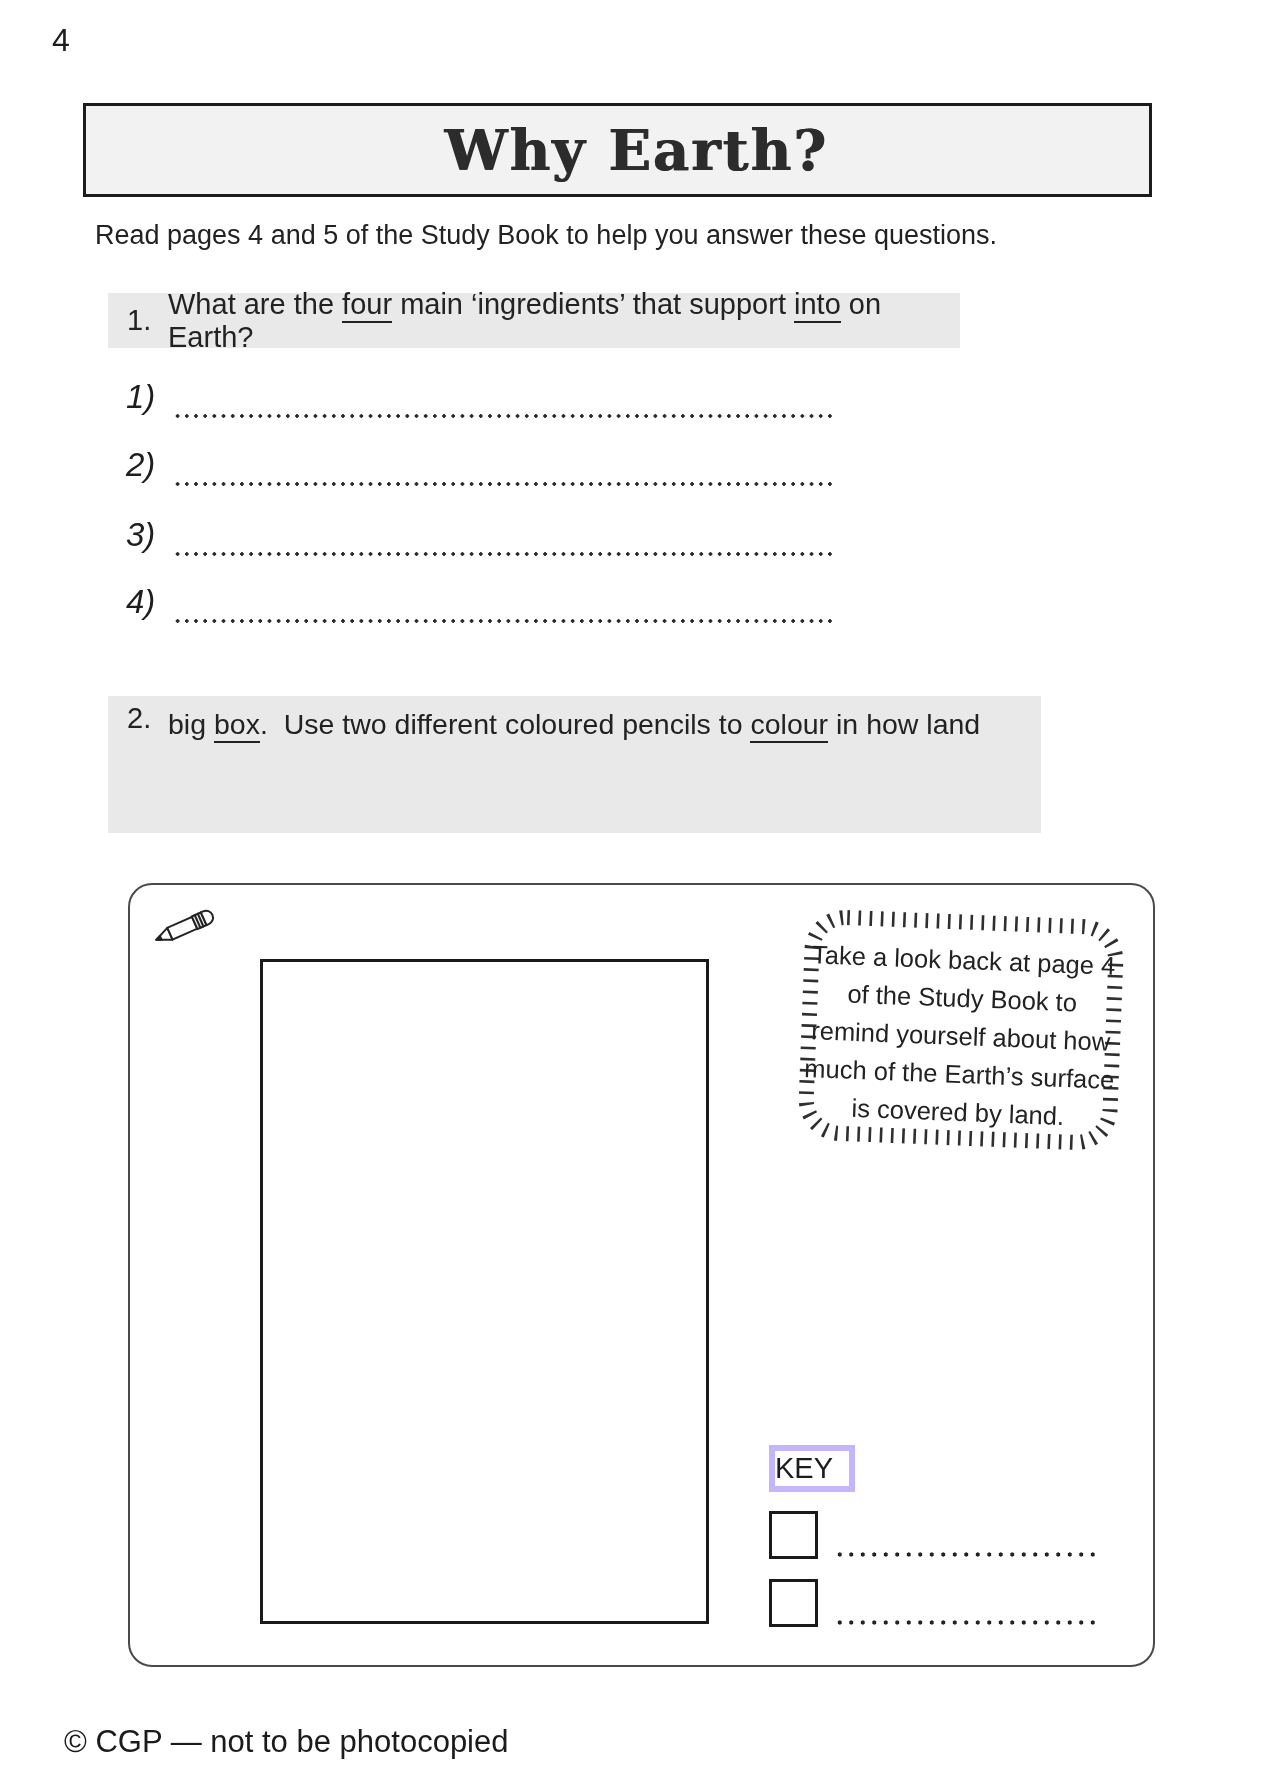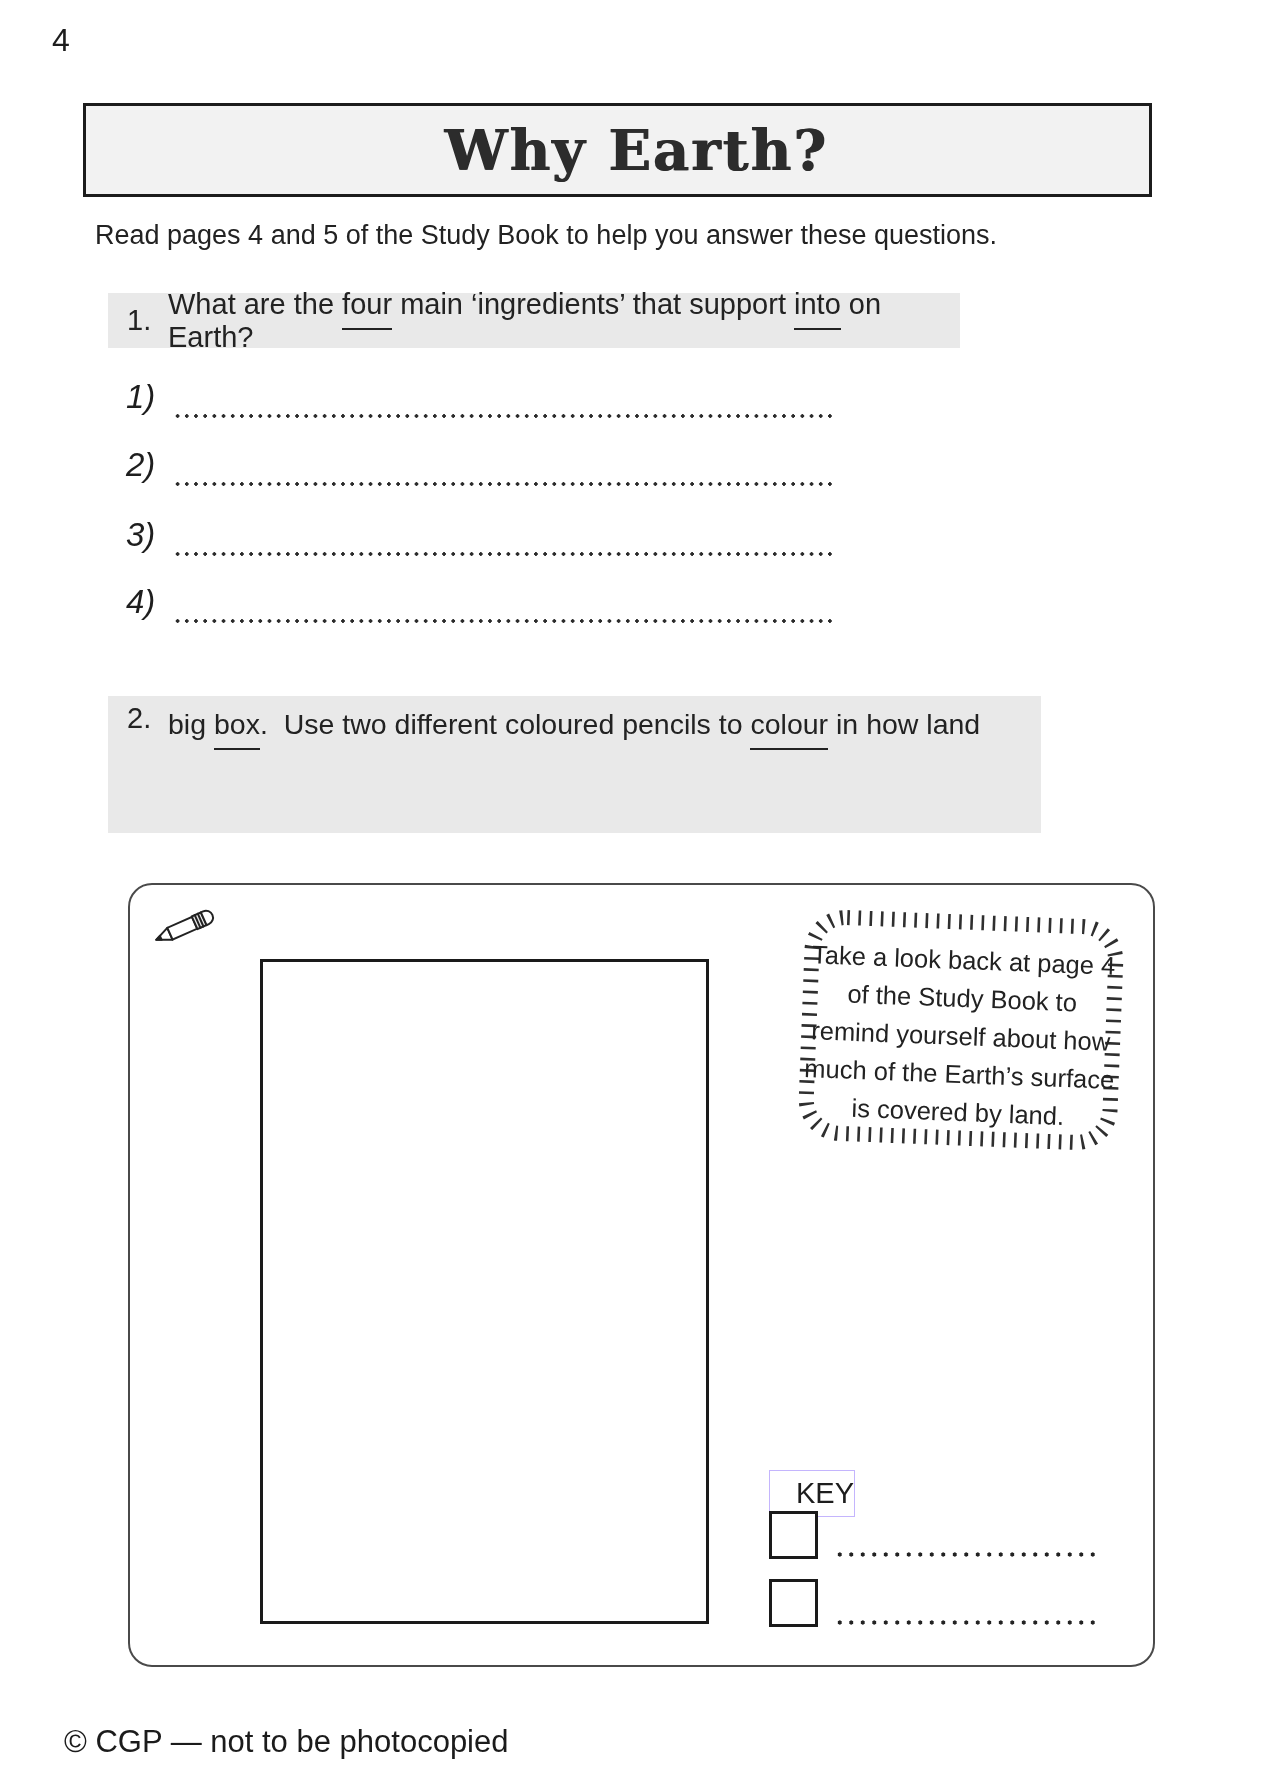--- a/index.html
+++ b/index.html
@@ -21,21 +21,21 @@
     text-shadow:1px 0 0 #2c2c2c;
     margin-left:37px;
   }
 
   .intro { position:absolute; left:95px; top:220px; font-size:27px; }
 
   .qblock { position:absolute; background:#e9e9e9; box-sizing:border-box; }
   .q1 { left:108px; top:293px; width:852px; height:55px; display:flex; align-items:center; }
   .qnum { width:41px; padding-left:19px; font-size:29px; flex:none; }
   .qtext { font-size:29px; }
-  .u { border-bottom:2px solid #222; padding-bottom:8px; }
+  .u { border-bottom:2px solid #222; padding-bottom:1px; }
 
   .answer-row { position:absolute; left:126px; width:708px; height:44px; display:flex; }
   .r1 { top:378px; } .r2 { top:446px; } .r3 { top:516px; } .r4 { top:583px; }
   .answer-label { font-size:33px; font-style:italic; width:47px; flex:none; color:#1e1e1e; }
   .dots {
     background-image:radial-gradient(circle, #2b2b2b 1.55px, rgba(0,0,0,0) 1.95px);
     background-size:9.2px 6px; background-repeat:repeat-x; background-position:left center;
     height:6px;
   }
   .answer-dots { flex:1; align-self:flex-end; margin-bottom:3px; }
@@ -52,22 +52,22 @@
   .pencil { position:absolute; left:14px; top:10px; }
   .drawing-box {
     position:absolute; left:130px; top:74px; width:449px; height:665px;
     border:3px solid #1a1a1a; box-sizing:border-box; background:#ffffff;
   }
   .note { position:absolute; left:662px; top:20px; transform:rotate(2.2deg); }
   .note text { font-family:"Liberation Sans", sans-serif; font-size:25.5px; fill:#222222; }
 
   .key-box {
     position:absolute; left:639px; top:560px; width:86px; height:47px;
-    border:1px solid #c4b5fd; box-sizing:border-box;
-    display:flex; align-items:center; justify-content:flex-end; font-size:29px; color:#1d1d1d;margin-top:25px;
+    border:6px solid #c4b5fd; box-sizing:border-box;
+    display:flex; align-items:center; justify-content:flex-start; font-size:29px; color:#1d1d1d;
   }
   .key-row { position:absolute; left:639px; height:48px; display:flex; align-items:flex-end; }
   .key-row-1 { top:626px; } .key-row-2 { top:694px; }
   .key-checkbox { width:49px; height:48px; border:3px solid #1a1a1a; box-sizing:border-box; background:#fff; flex:none; }
   .key-dots {
     width:261px; height:7px; margin-left:16px; margin-bottom:1px;
     background-image:radial-gradient(circle, #222222 1.9px, rgba(0,0,0,0) 2.3px);
     background-size:11.5px 7px; background-repeat:repeat-x; background-position:left center;
   }
 

